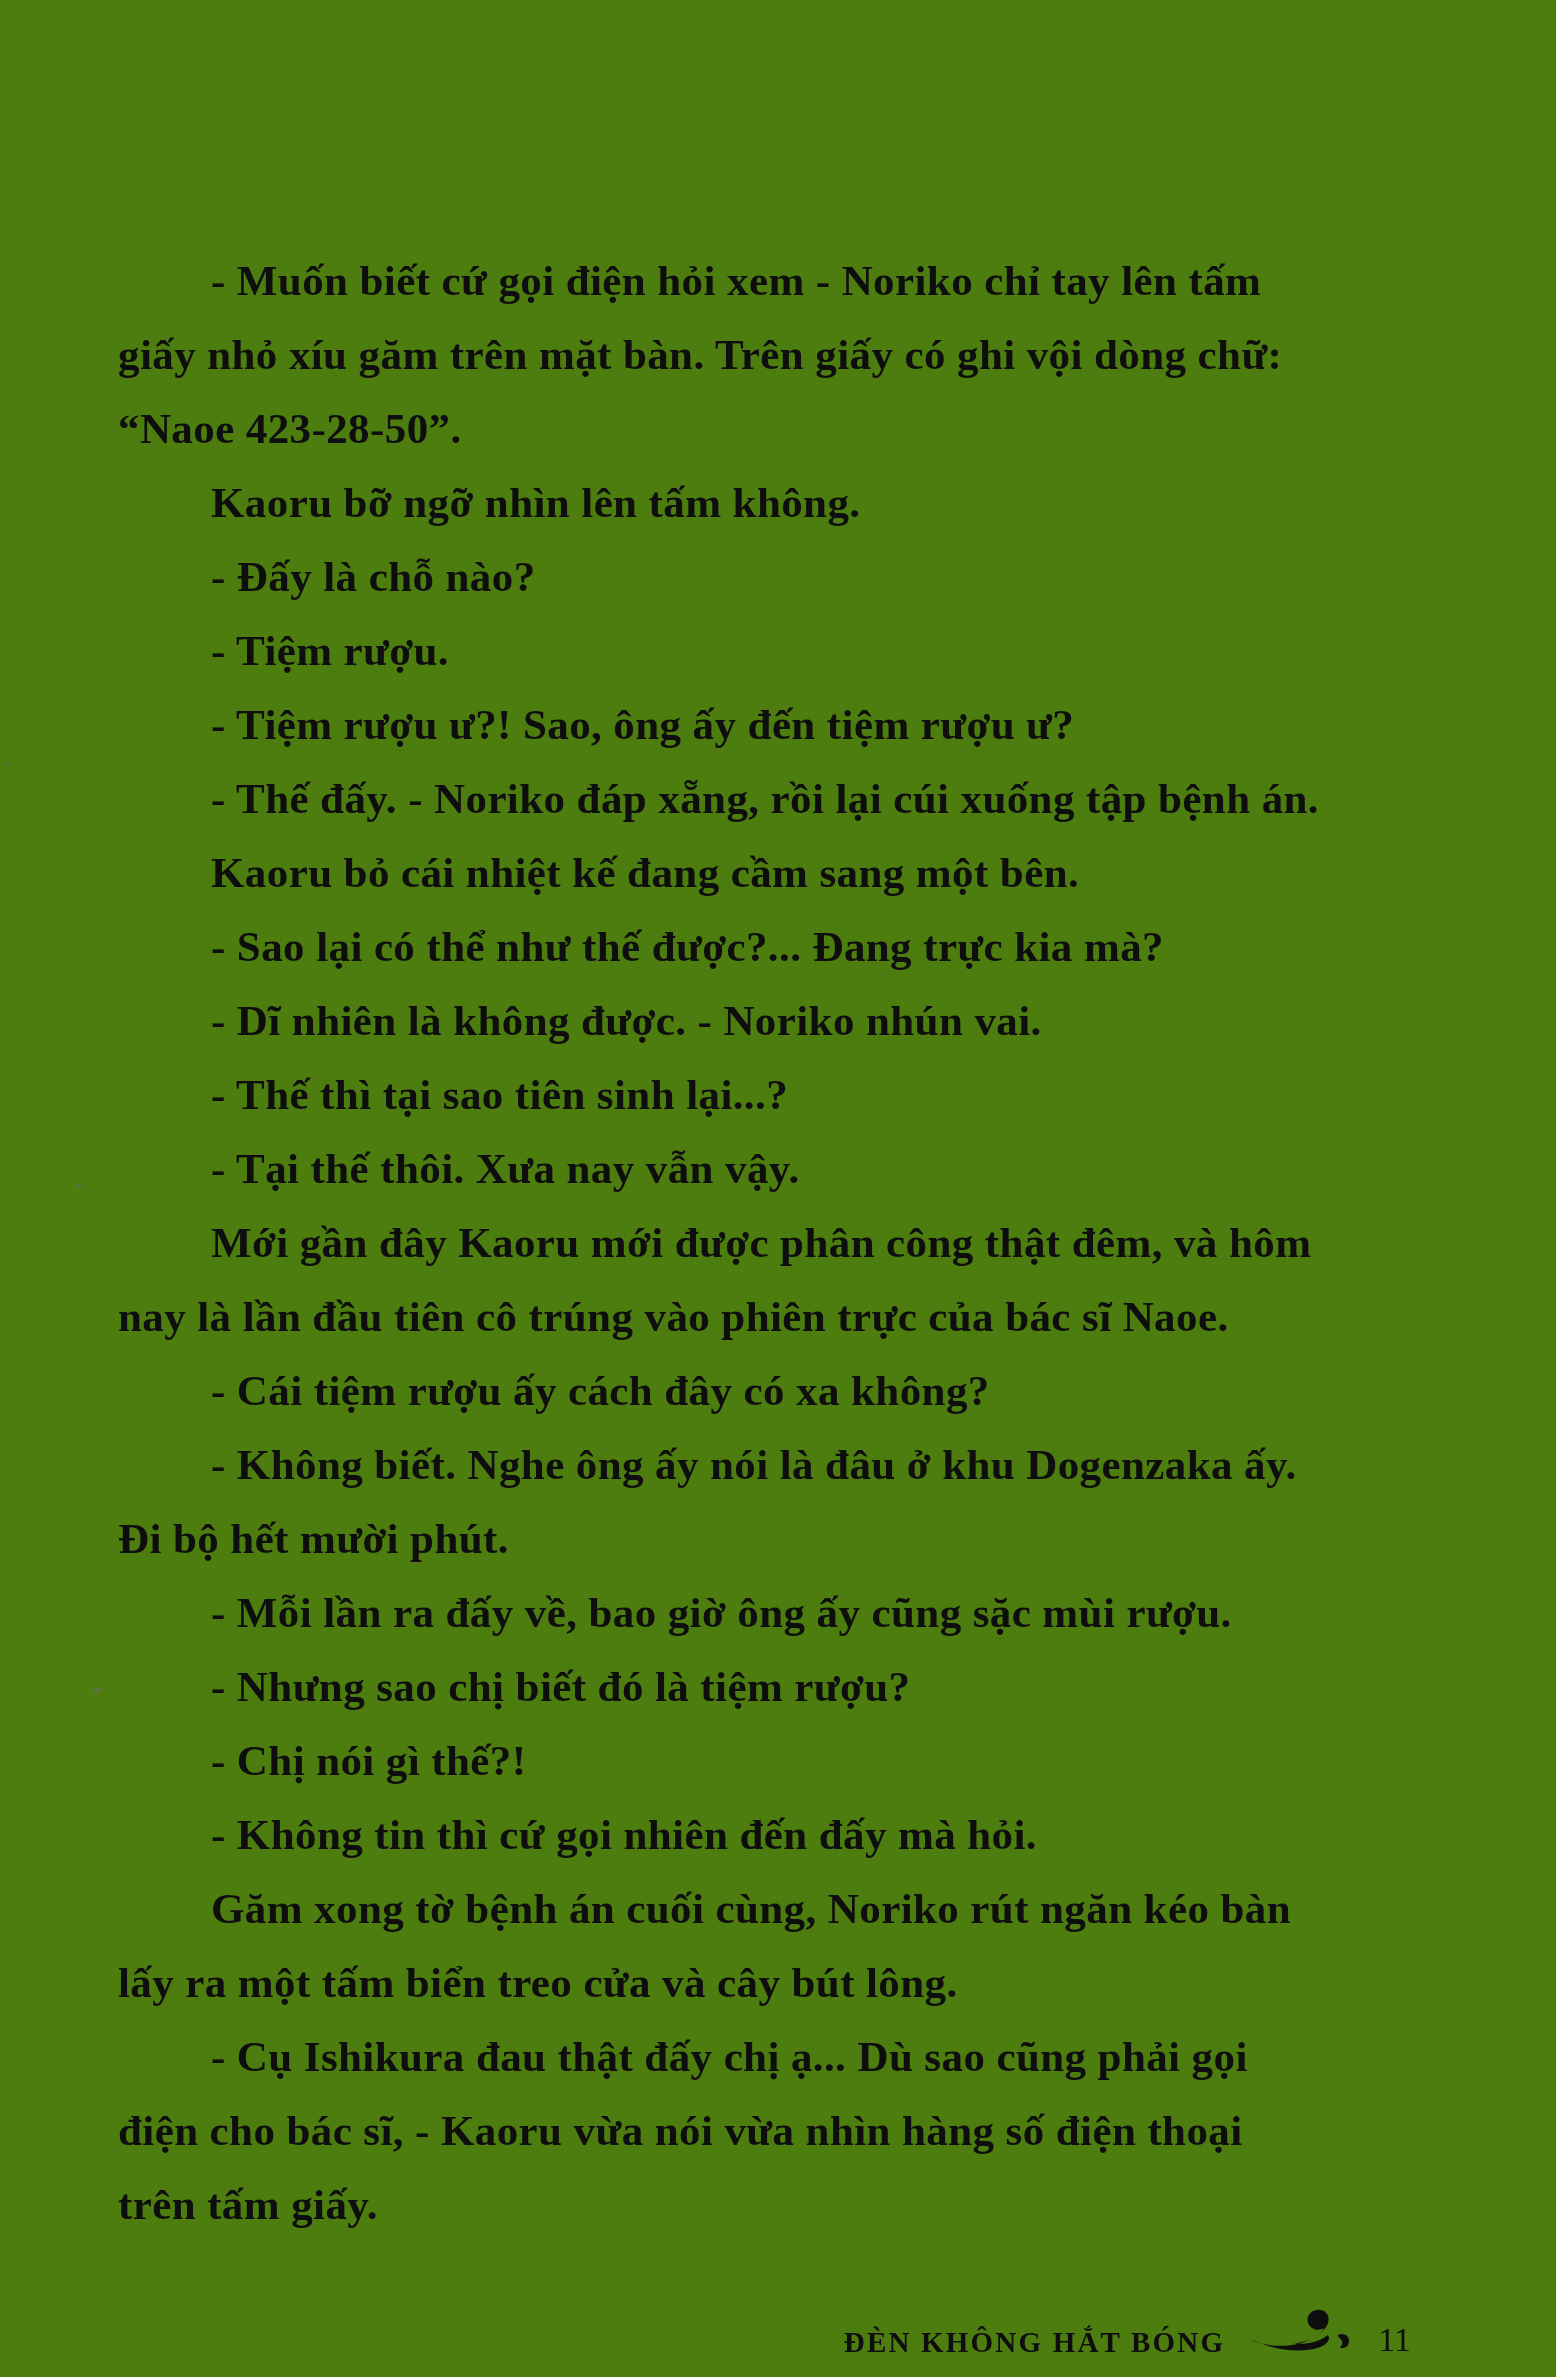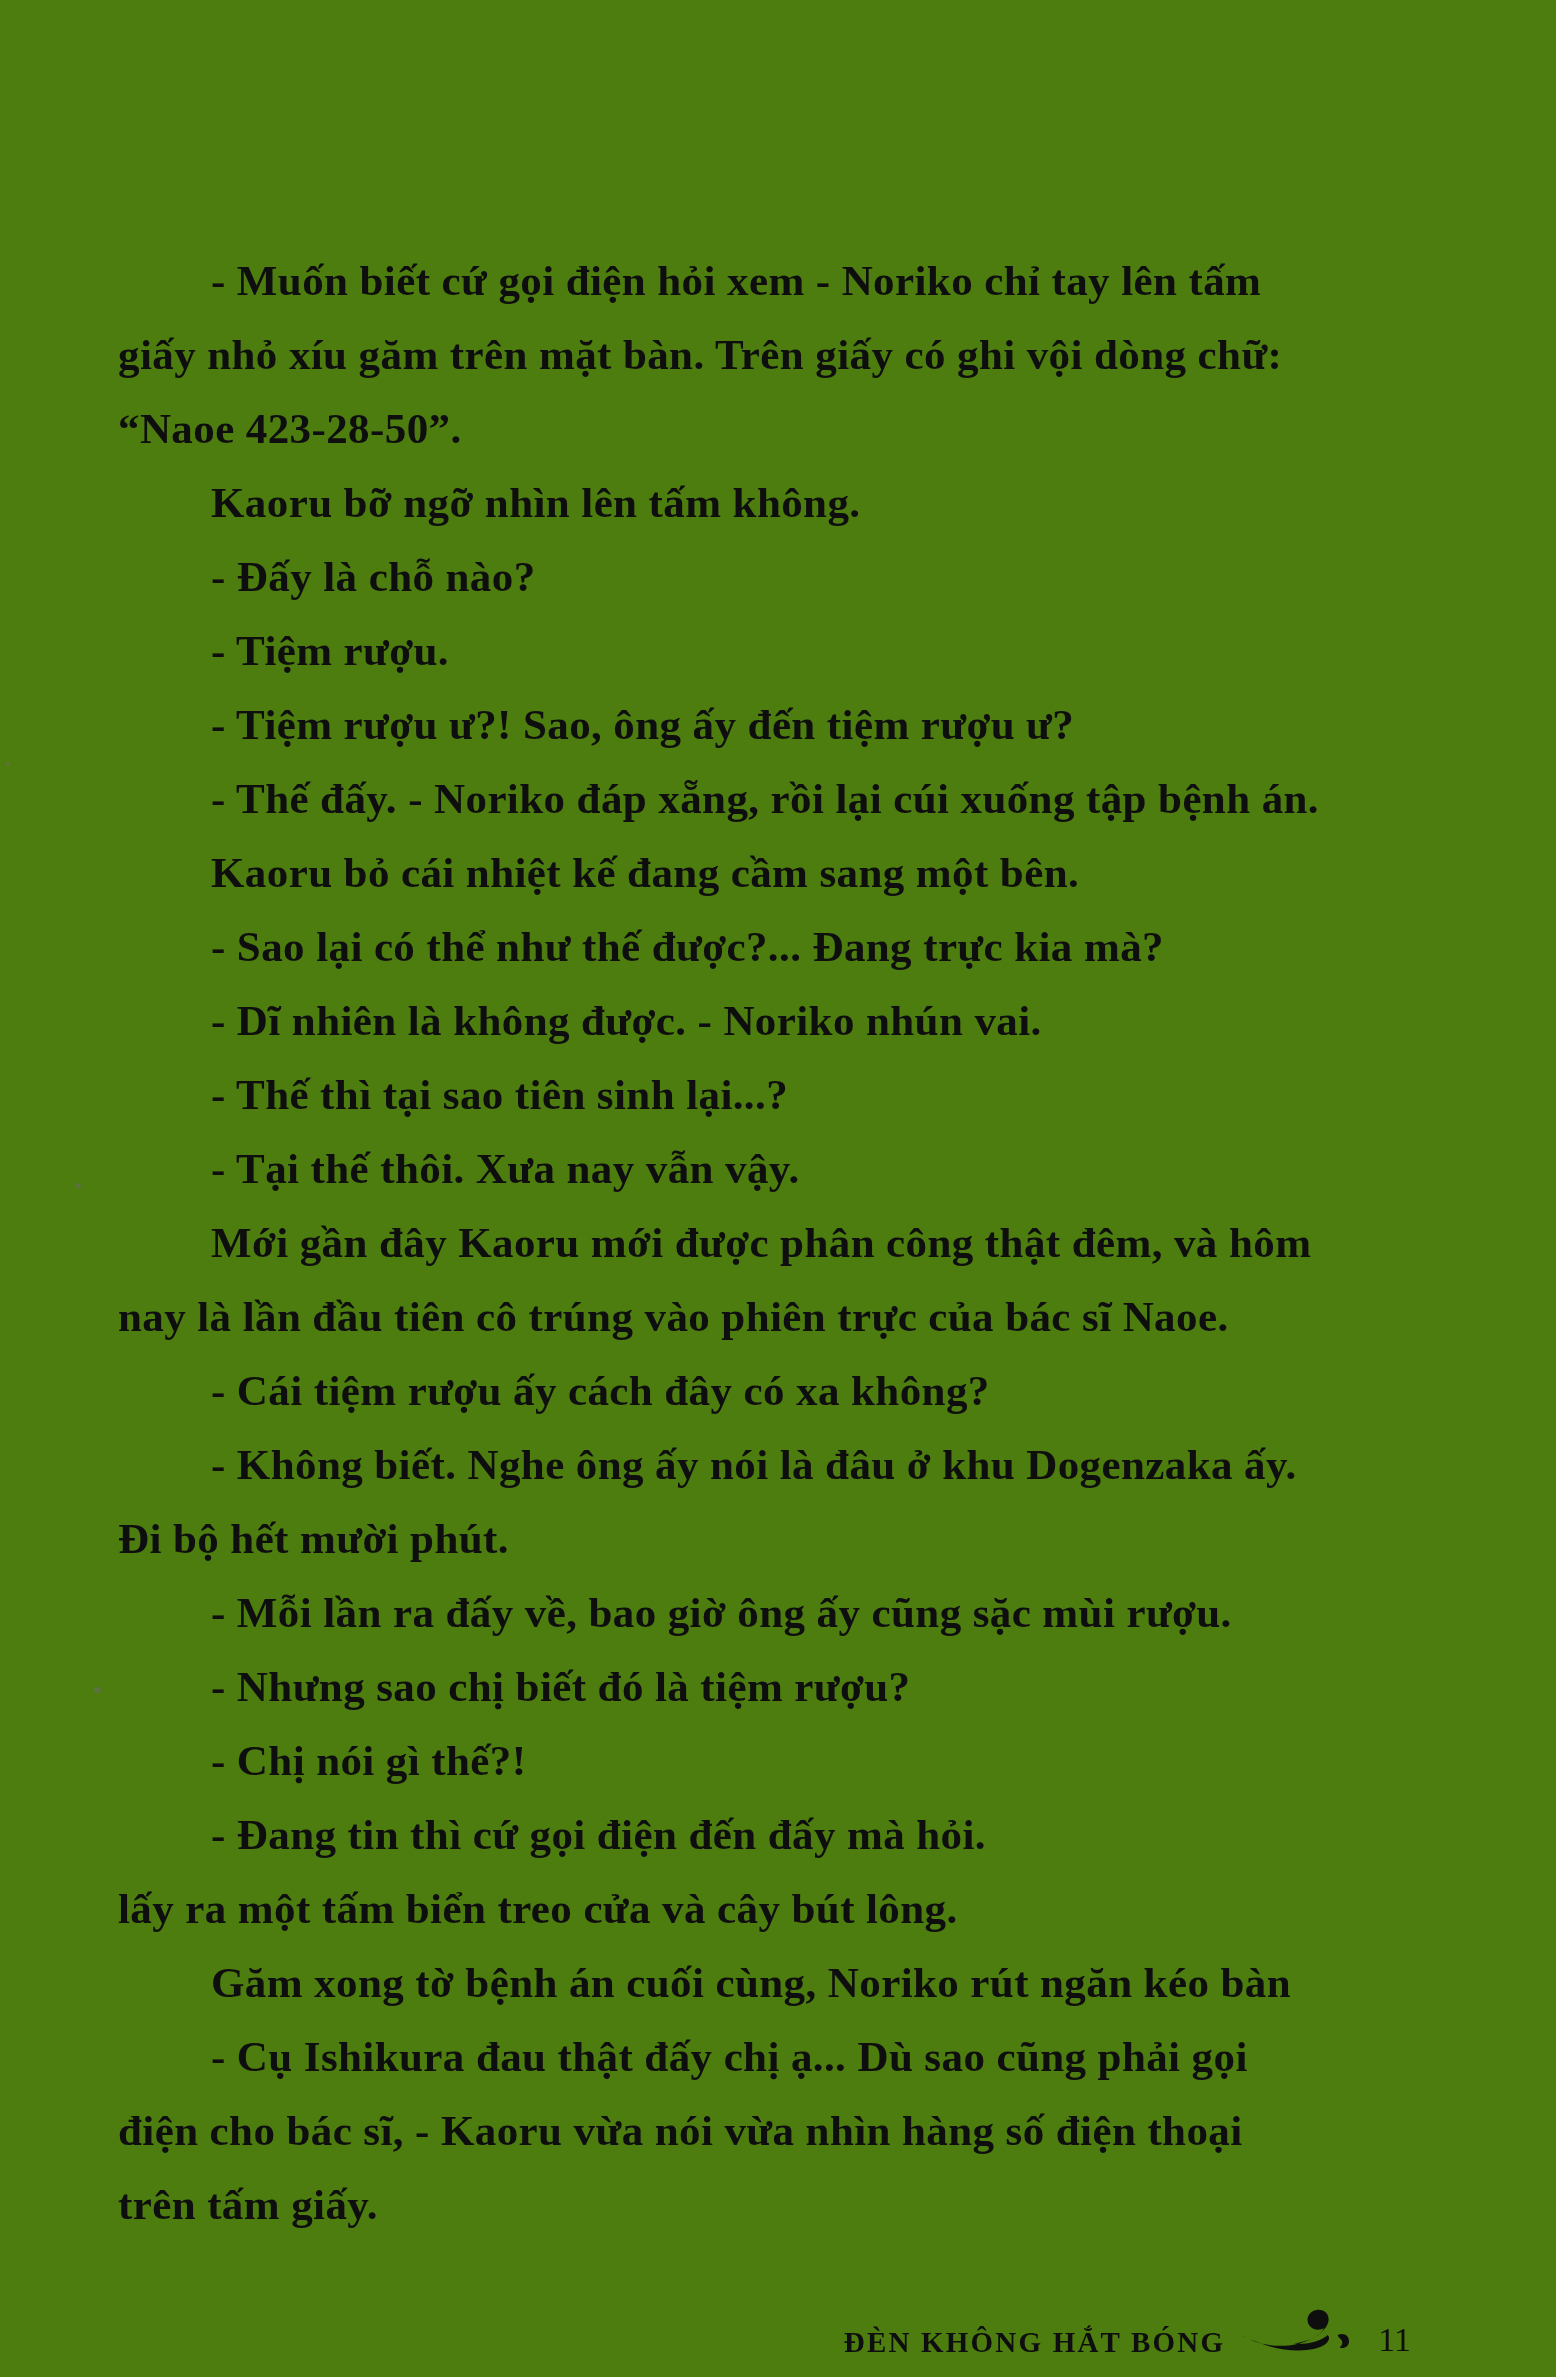--- a/index.html
+++ b/index.html
@@ -83,23 +83,23 @@
       <p class="line indent">- Thế thì tại sao tiên sinh lại...?</p>
       <p class="line indent">- Tại thế thôi. Xưa nay vẫn vậy.</p>
       <p class="line indent">Mới gần đây Kaoru mới được phân công thật đêm, và hôm</p>
       <p class="line">nay là lần đầu tiên cô trúng vào phiên trực của bác sĩ Naoe.</p>
       <p class="line indent">- Cái tiệm rượu ấy cách đây có xa không?</p>
       <p class="line indent">- Không biết. Nghe ông ấy nói là đâu ở khu Dogenzaka ấy.</p>
       <p class="line">Đi bộ hết mười phút.</p>
       <p class="line indent">- Mỗi lần ra đấy về, bao giờ ông ấy cũng sặc mùi rượu.</p>
       <p class="line indent">- Nhưng sao chị biết đó là tiệm rượu?</p>
       <p class="line indent">- Chị nói gì thế?!</p>
-      <p class="line indent">- Đang tin thì cứ gọi điện đến đấy mà hỏi.</p>
+      <p class="line indent">- Không tin thì cứ gọi nhiên đến đấy mà hỏi.</p>
+      <p class="line indent">Găm xong tờ bệnh án cuối cùng, Noriko rút ngăn kéo bàn</p>
       <p class="line">lấy ra một tấm biển treo cửa và cây bút lông.</p>
-      <p class="line indent">Găm xong tờ bệnh án cuối cùng, Noriko rút ngăn kéo bàn</p>
       <p class="line indent">- Cụ Ishikura đau thật đấy chị ạ... Dù sao cũng phải gọi</p>
       <p class="line">điện cho bác sĩ, - Kaoru vừa nói vừa nhìn hàng số điện thoại</p>
       <p class="line">trên tấm giấy.</p>
     </main>
 
   <footer class="footer">
     <span class="book-title">ĐÈN KHÔNG HẮT BÓNG</span>
     <svg class="ornament" viewBox="0 0 200 90" aria-hidden="true">
       <path fill="#0e0e0e" d="M6,57
         C30,72 62,78 95,70

